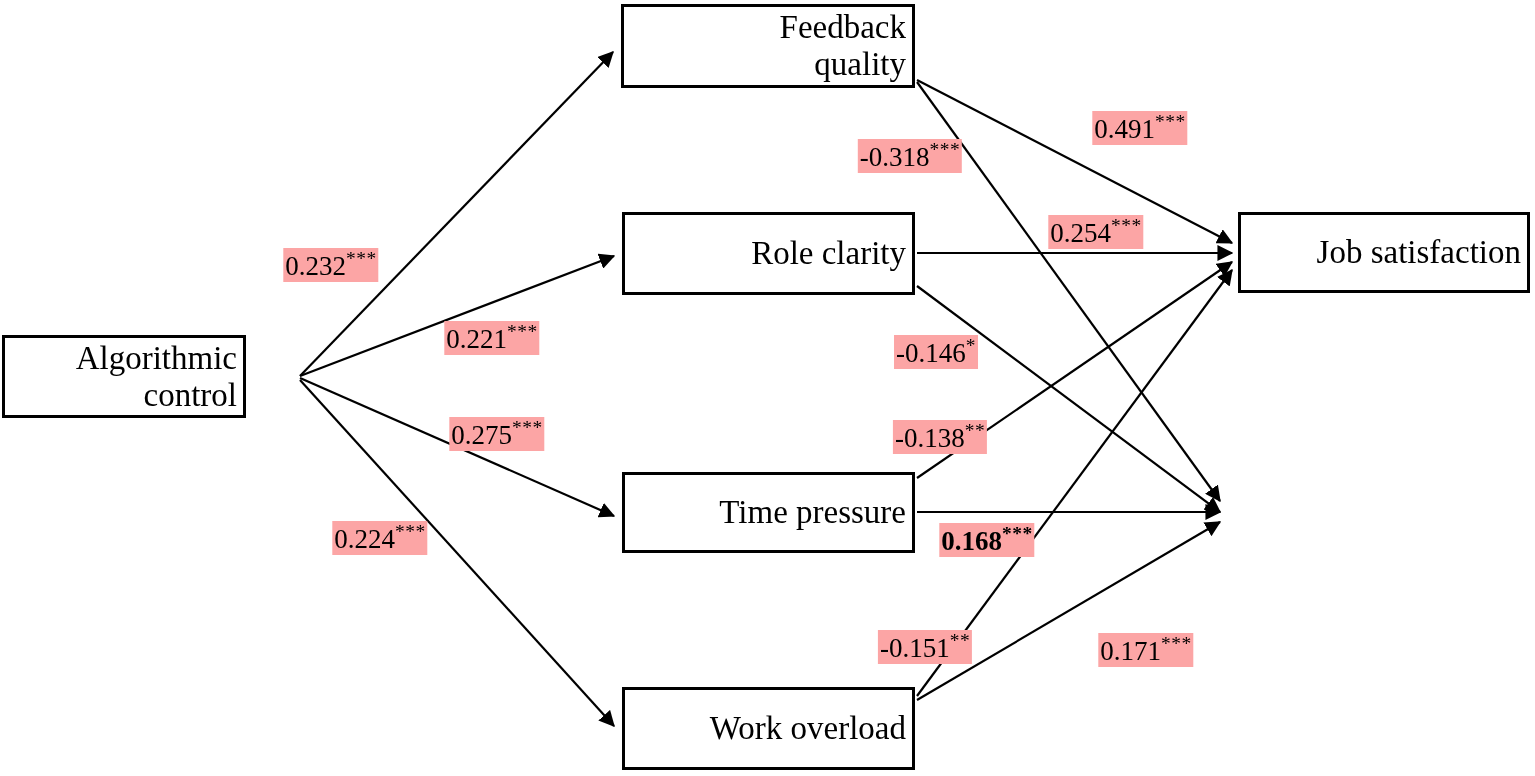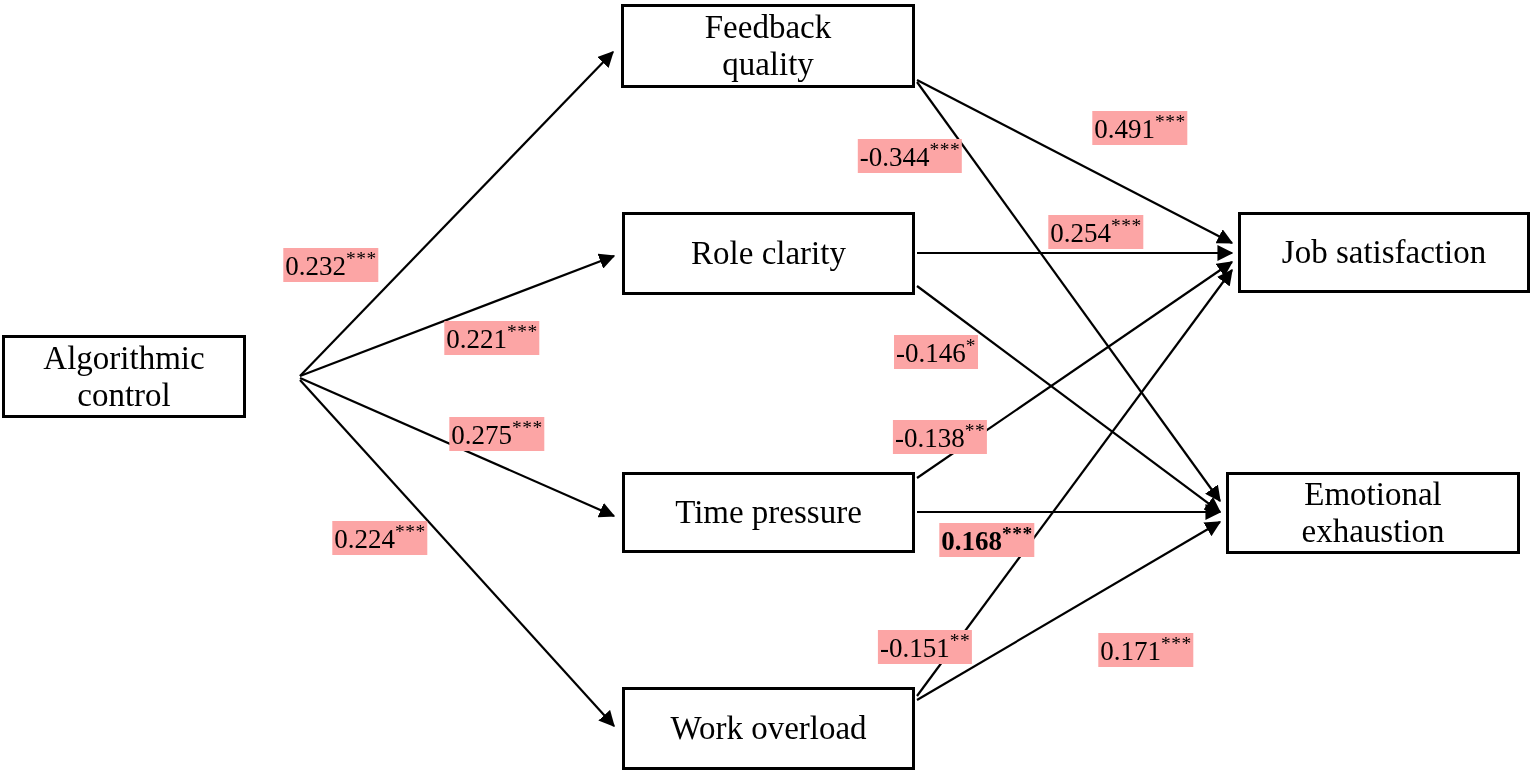--- a/index.html
+++ b/index.html
@@ -35,20 +35,21 @@
     color: #000000;
     font-family: "Liberation Serif", "DejaVu Serif", serif;
     font-size: 33px;
     z-index: 3;
   }
   .node-label {
     display: block;
     width: 100%;
     padding: 0 6px;
     white-space: pre-line;
+    text-align: right;
   }
   .coef {
     position: absolute;
     color: #000000;
     font-family: "Liberation Serif", "DejaVu Serif", serif;
     font-size: 27px;
     white-space: nowrap;
     transform: translate(-50%, -50%);
     background: #fca5a5;
     padding: 0 2px;
@@ -110,24 +111,20 @@
   </div>
 
   <div class="node-box" style="left:1238px; top:212px; width:292px; height:81px;">
     <span class="node-label">Job satisfaction</span>
   </div>
 
   <div class="node-box" style="left:622px; top:687px; width:293px; height:83px;">
     <span class="node-label">Work overload</span>
   </div>
 
-  <div class="node-box" style="left:1226px; top:472px; width:294px; height:82px;">
-    <span class="node-label">Emotional
-exhaustion</span>
-  </div>
 
   <div class="coef" style="left:291px; top:265px;margin-left:40px;">
     <span>0.232</span><sup>***</sup>
   </div>
 
   <div class="coef" style="left:492px; top:338px;">
     <span>0.221</span><sup>***</sup>
   </div>
 
   <div class="coef" style="left:497px; top:434px;">
@@ -136,21 +133,21 @@
 
   <div class="coef" style="left:380px; top:538px;">
     <span>0.224</span><sup>***</sup>
   </div>
 
   <div class="coef" style="left:1140px; top:128px;">
     <span>0.491</span><sup>***</sup>
   </div>
 
   <div class="coef" style="left:910px; top:156px;">
-    <span>-0.344</span><sup>***</sup>
+    <span>-0.318</span><sup>***</sup>
   </div>
 
   <div class="coef" style="left:1096px; top:232px;">
     <span>0.254</span><sup>***</sup>
   </div>
 
   <div class="coef" style="left:936px; top:352px;">
     <span>-0.146</span><sup>*</sup>
   </div>
 

